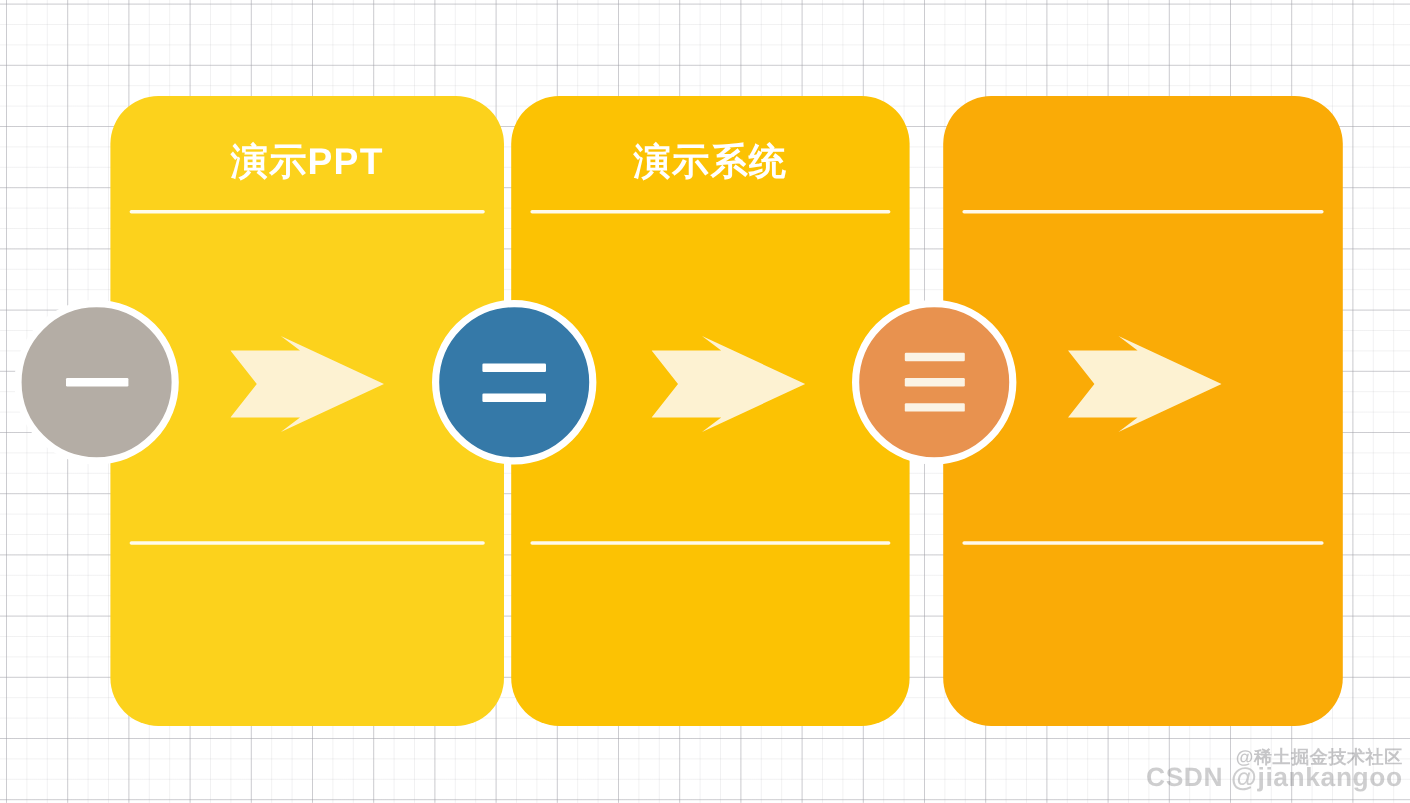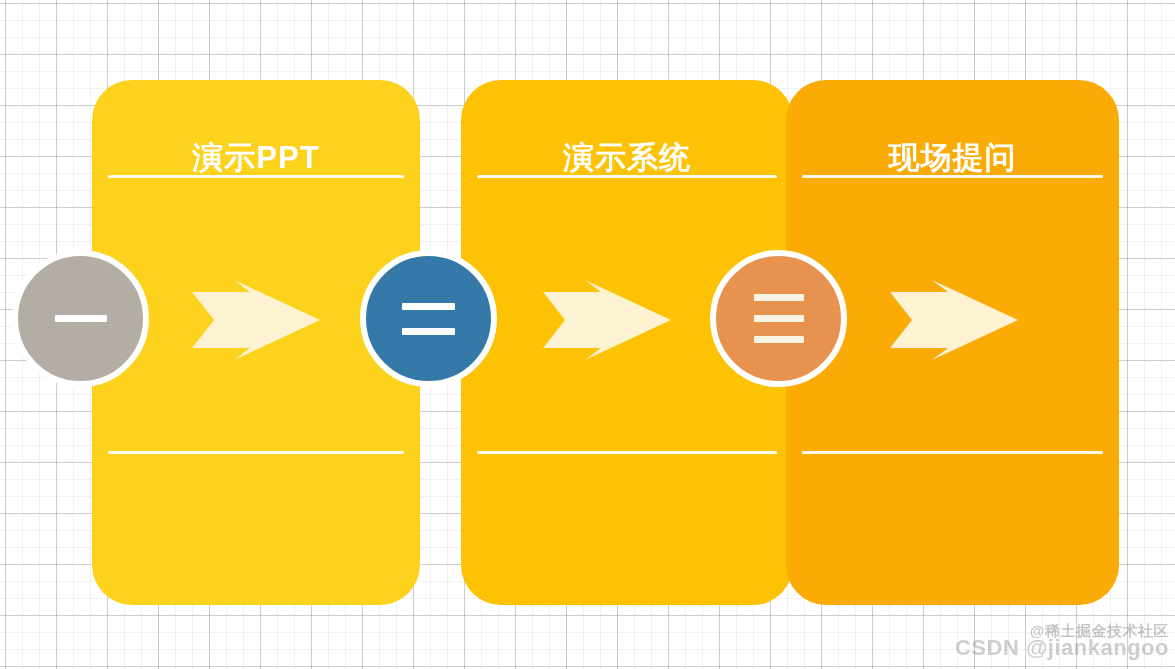--- a/index.html
+++ b/index.html
@@ -35,36 +35,35 @@
   }
 
   
   .panel {
     position: absolute;
     top: 80px;
     height: 525px;
     border-radius: 40px;
   }
   #panel-0 { left: 92px;  width: 328px; background: #FCD21C; }
-  #panel-1 { left: 461px; width: 332px; background: #FCC203; }
+  #panel-1 { left: 426px; width: 332px; background: #FCC203; }
   #panel-2 { left: 786px; width: 333px; background: #FAAB06; }
 
   .panel-title {
     position: absolute;
     top: 38px;
     left: 0;
     right: 0;
     text-align: center;
     color: #ffffff;
     font-size: 31px;
     font-weight: bold;
     letter-spacing: 1px;
     line-height: 1.1;
     white-space: nowrap;
-    margin-top: 23px;
   }
   .panel-rule {
     position: absolute;
     left: 16px;
     right: 16px;
     height: 3px;
     background: rgba(255,255,255,0.92);
     border-radius: 2px;
   }
   .panel-rule.top    { top: 95px; }
@@ -152,21 +151,20 @@
   </div>
 
   <div class="panel" id="panel-1">
     <div class="panel-rule top"></div>
     <div class="panel-title">演示系统</div>
     <div class="panel-rule bottom"></div>
   </div>
 
   <div class="panel" id="panel-2">
     <div class="panel-rule top"></div>
-    <div class="panel-title">现场提问</div>
     <div class="panel-rule bottom"></div>
   </div>
 
   <div class="arrow" id="arrow-0">
     <svg viewBox="0 0 128 80" preserveAspectRatio="none" aria-hidden="true">
       <path d="M0,12 L22,40 L0,68 L58,68 L42,80 L128,40 L42,0 L58,12 Z" fill="#FDF2D2"></path>
     </svg>
   </div>
 
   <div class="arrow" id="arrow-1">

